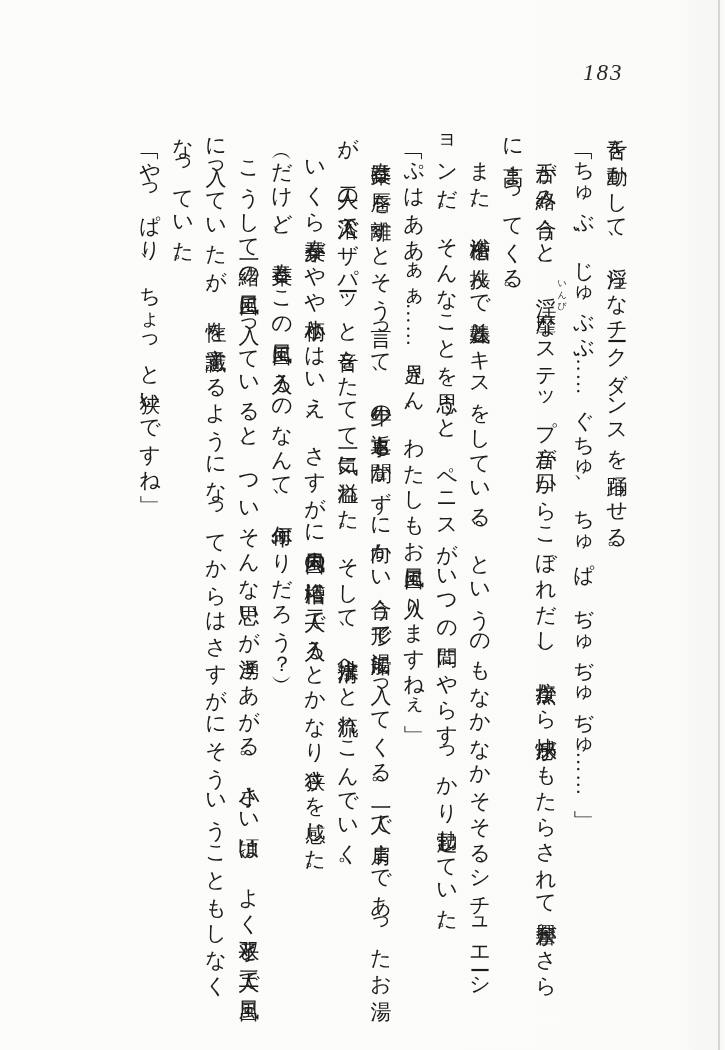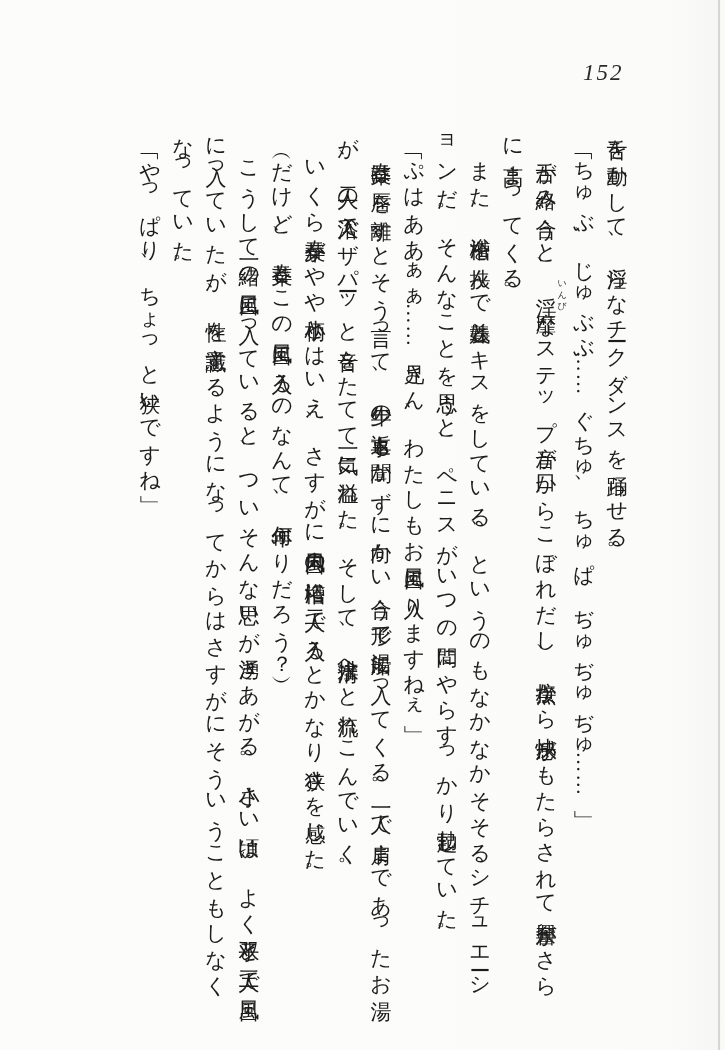--- a/index.html
+++ b/index.html
@@ -61,21 +61,21 @@
     font-size: 9px;
     letter-spacing: 0;
     color: #2a2a2a;
   }
 </style>
 </head>
 <body>
 
 <div class="page">
   <div class="scan-edge"></div>
-  <div class="page-number">152</div>
+  <div class="page-number">183</div>
   <div class="text-block">
       <p class="">舌を動かして、淫らなチークダンスを踊らせる。</p>
       <p class="indent">「ちゅぶ、じゅぶぶ……ぐちゅ、ちゅぱ、ぢゅぢゅぢゅ……」</p>
       <p class="indent">舌が絡み合うと、<ruby>淫靡<rt>いんび</rt></ruby>なステップ音が口からこぼれだし、接点から快感がもたらされて興奮がさらに高まってくる。</p>
       <p class="indent">また、浴槽を挟んで義妹とキスをしている、というのもなかなかそそるシチュエーションだ。そんなことを思うと、ペニスがいつの間にやらすっかり勃起していた。</p>
       <p class="indent">「ぷはああぁぁ……兄さん、わたしもお風呂に入りますねぇ」</p>
       <p class="indent">春菜は唇を離すとそう言って、少年の返事も聞かずに向かい合う形で湯船に入ってくる。一人で肩まであったお湯が、二人の入浴でザパーッと音をたてて一気に溢れた。そして、排水溝へと流れこんでいく。</p>
       <p class="indent">いくら春菜がやや小柄とはいえ、さすがに内風呂の浴槽に二人で入るとかなり狭さを感じた。</p>
       <p class="indent">（だけど、春菜とこの風呂に入るのなんて、何年ぶりだろう？）</p>
       <p class="indent">こうして一緒の風呂に入っていると、ついそんな思いが湧きあがる。小さい頃は、よく双子と三人で風呂に入っていたが、性を意識するようになってからはさすがにそういうこともしなくなっていた。</p>

